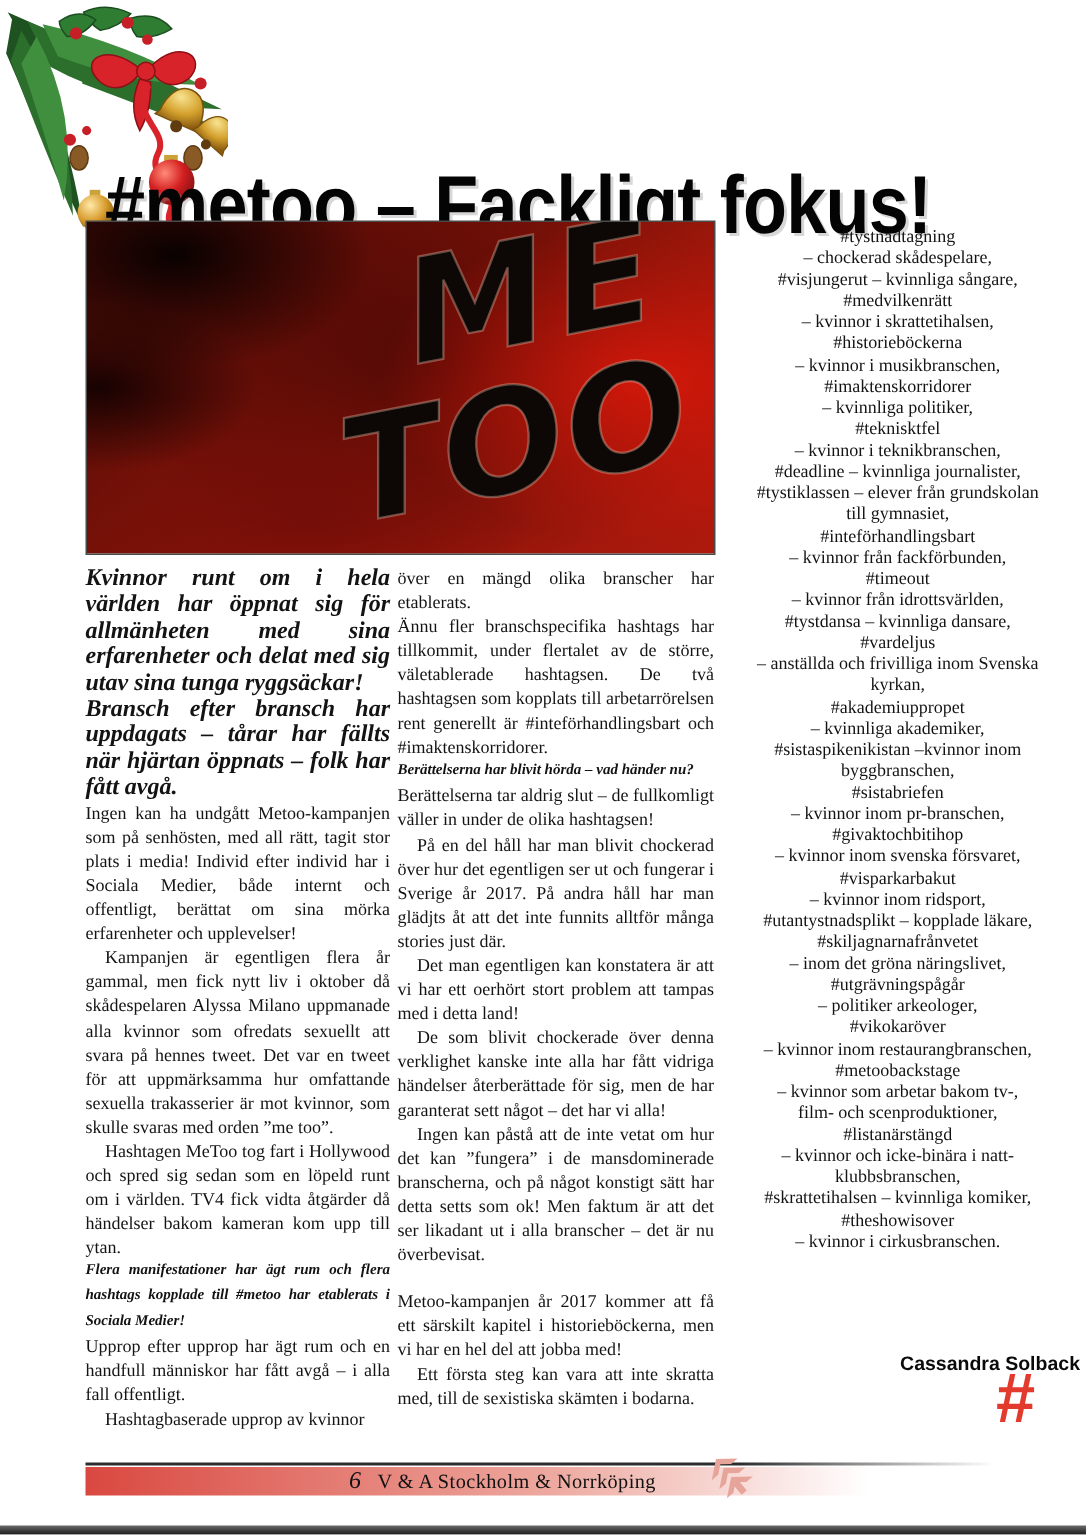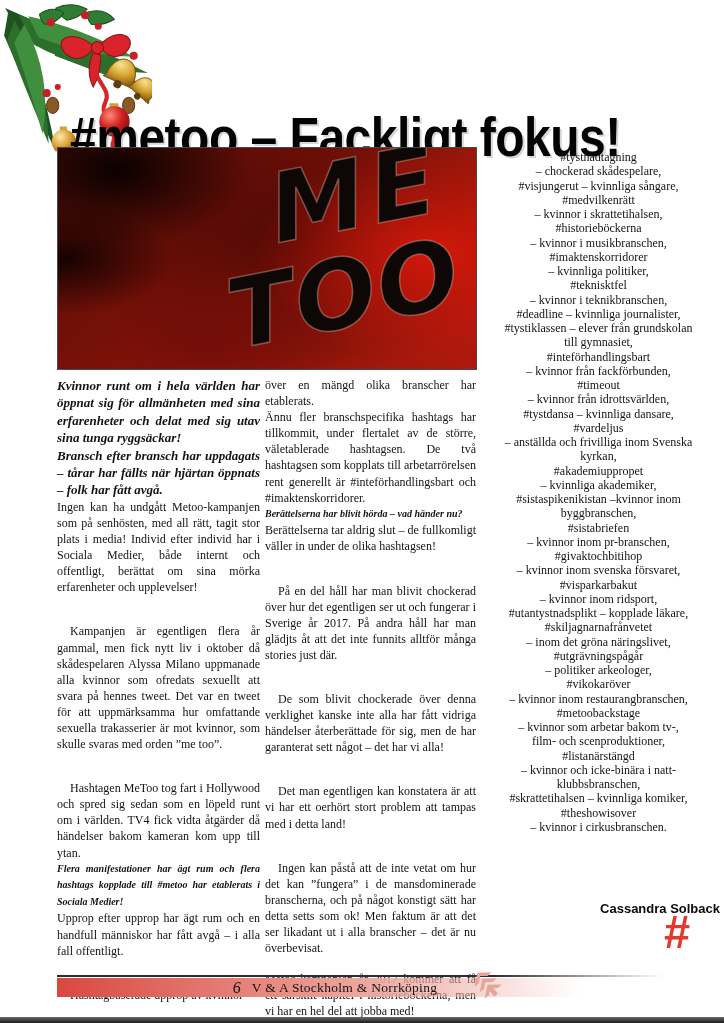--- a/index.html
+++ b/index.html
@@ -28,22 +28,22 @@
   .hero-word{position:absolute;font-family:"DejaVu Sans", sans-serif;font-weight:bold;font-style:italic;
              color:#0d0806;-webkit-text-stroke:1.5px rgba(236,193,170,0.38);line-height:1;}
   .hero-me{font-size:96px;right:34px;top:-2px;transform:rotate(-11deg);letter-spacing:6px;}
   .hero-too{font-size:96px;right:14px;top:98px;transform:rotate(-11deg);letter-spacing:2px;}
 
   
   .col{position:absolute;top:377px;font-size:12px;line-height:16.1px;text-align:justify;color:#131313;}
   .col-left{left:57px;width:203px;}
   .col-mid{left:265px;width:211px;}
   .col p{margin:0;}
-  .col p.ind{text-indent:13px;margin-top:28px;}
-  .lead{font-weight:bold;font-style:italic;font-size:13px;line-height:17.4px;margin:0 0 11px 0;}
+  .col p.ind{text-indent:13px;}
+  .lead{font-weight:bold;font-style:italic;font-size:16px;line-height:17.4px;margin:0 0 11px 0;}
   .subhead{font-weight:bold;font-style:italic;font-size:10px;line-height:16.6px;margin:13px 0 11px 0;}
   .gap-top{margin-top:15px !important;}
 
   
   .hashtags{position:absolute;left:477px;top:150px;width:243px;text-align:center;
             font-size:12px;line-height:14.25px;color:#131313;}
   .hline{display:block;}
 
   
   .author{position:absolute;left:477px;top:901px;width:243px;text-align:right;
@@ -155,22 +155,22 @@
     <p>Upprop efter upprop har ägt rum och en handfull människor har fått avgå – i alla fall offentligt.</p>
     <p class="ind">Hashtagbaserade upprop av kvinnor</p>
   </div>
 
   <div class="col col-mid">
     <p>över en mängd olika branscher har etablerats.</p>
     <p>Ännu fler branschspecifika hashtags har tillkommit, under flertalet av de större, väletablerade hashtagsen. De två hashtagsen som kopplats till arbetarrörelsen rent generellt är #inteförhandlingsbart och #imaktenskorridorer.</p>
     <p class="subhead">Berättelserna har blivit hörda – vad händer nu?</p>
     <p>Berättelserna tar aldrig slut – de fullkomligt väller in under de olika hashtagsen!</p>
     <p class="ind">På en del håll har man blivit chockerad över hur det egentligen ser ut och fungerar i Sverige år 2017. På andra håll har man glädjts åt att det inte funnits alltför många stories just där.</p>
+    <p class="ind">Det man egentligen kan konstatera är att vi har ett oerhört stort problem att tampas med i detta land!</p>
     <p class="ind">De som blivit chockerade över denna verklighet kanske inte alla har fått vidriga händelser återberättade för sig, men de har garanterat sett något – det har vi alla!</p>
-    <p class="ind">Det man egentligen kan konstatera är att vi har ett oerhört stort problem att tampas med i detta land!</p>
     <p class="ind">Ingen kan påstå att de inte vetat om hur det kan ”fungera” i de mansdominerade branscherna, och på något konstigt sätt har detta setts som ok! Men faktum är att det ser likadant ut i alla branscher – det är nu överbevisat.</p>
     <p class="gap-top">Metoo-kampanjen år 2017 kommer att få ett särskilt kapitel i historieböckerna, men vi har en hel del att jobba med!</p>
     <p class="ind">Ett första steg kan vara att inte skratta med, till de sexistiska skämten i bodarna.</p>
   </div>
 
   <div class="hashtags">
       <span class="hline">#tystnadtagning</span>
       <span class="hline">– chockerad skådespelare,</span>
       <span class="hline">#visjungerut – kvinnliga sångare,</span>
       <span class="hline">#medvilkenrätt</span>

